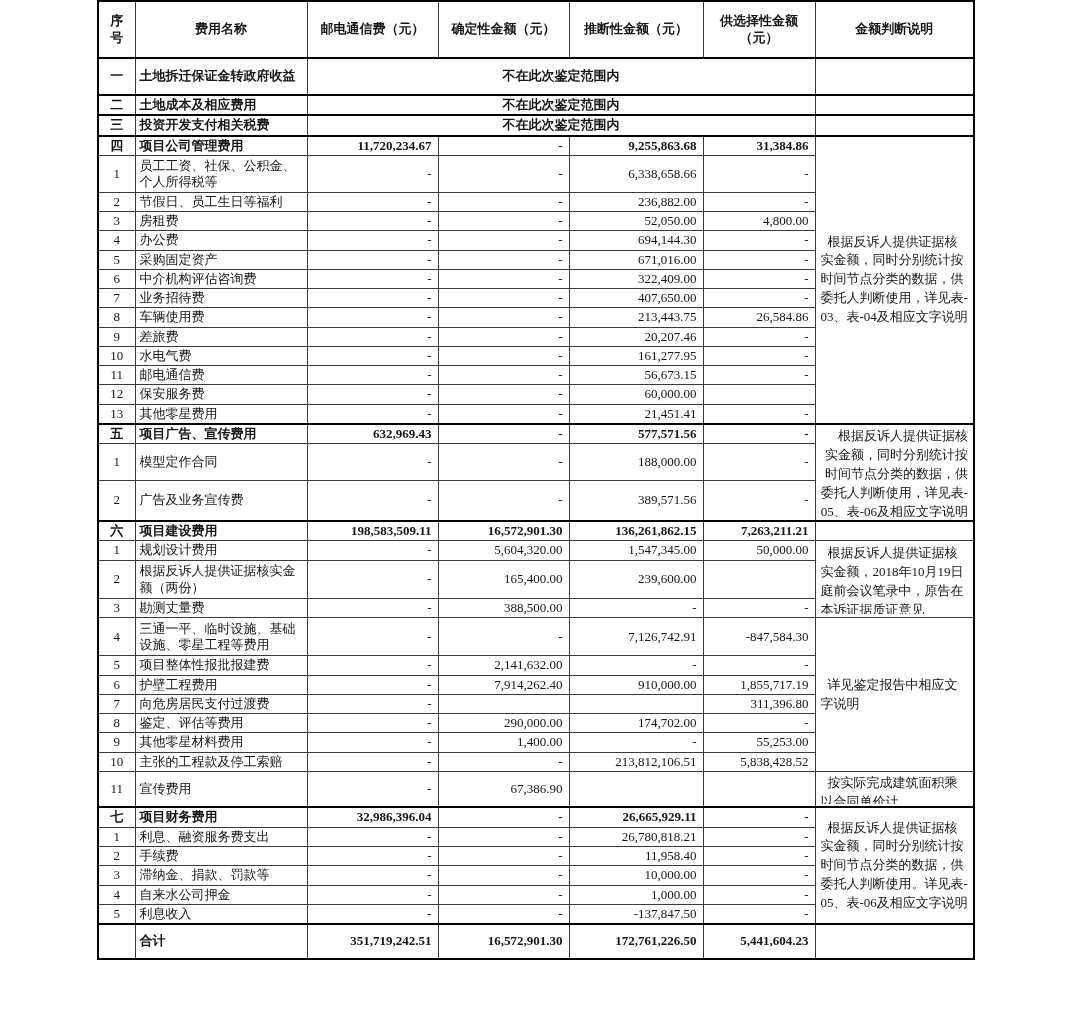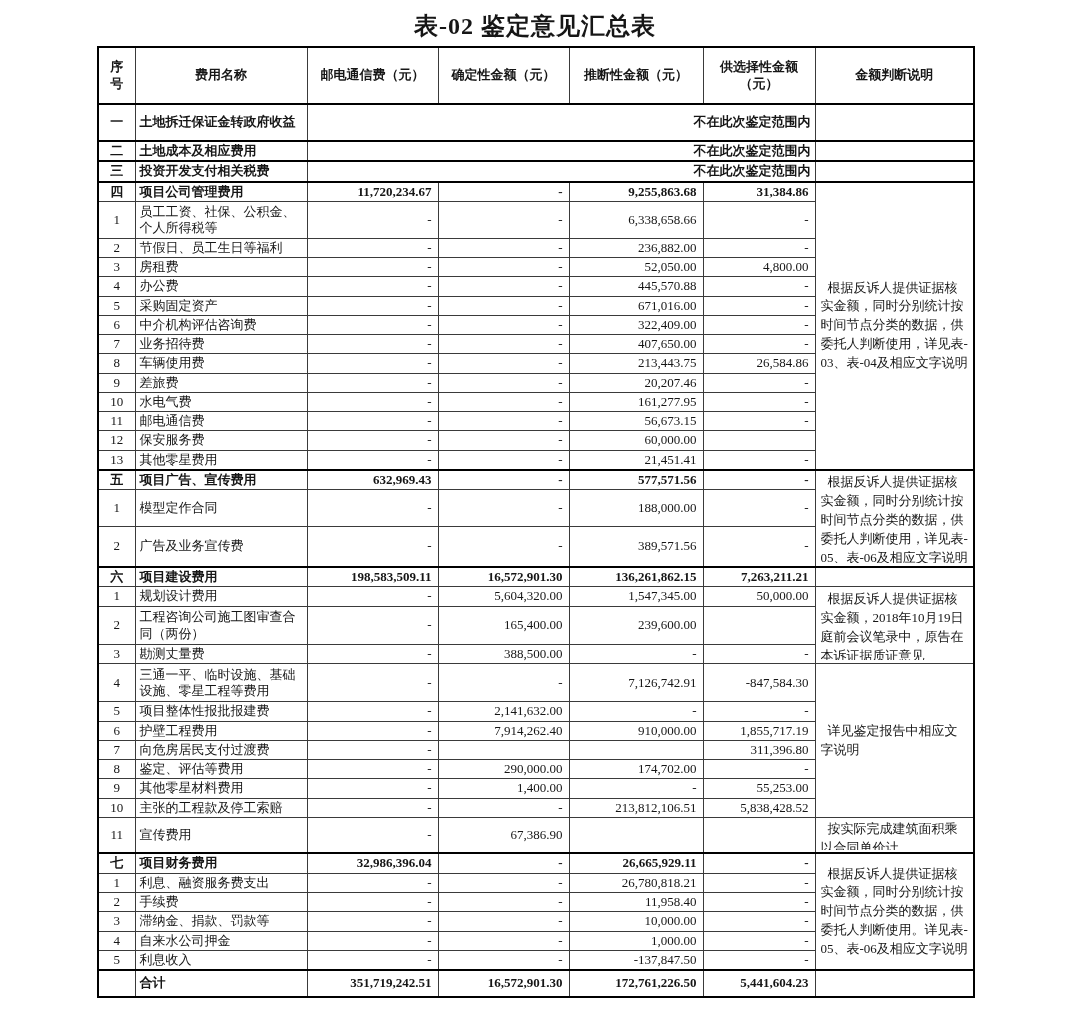--- a/index.html
+++ b/index.html
@@ -49,38 +49,37 @@
     border-bottom: 2px solid #000;
     padding: 14px 4px;
   }
   th.th-no { padding: 2px 10px; }
   th.th-alt { padding: 0 13px; }
   tr.thick td { border-top: 2px solid #000; }
   tr.sect { font-weight: bold; }
   td.no   { text-align: center; vertical-align: middle; }
   td.name { text-align: left; vertical-align: middle; }
   td.amt  { text-align: right; vertical-align: middle; padding-right: 6px; }
-  td.scope { text-align: right; vertical-align: middle; font-weight: bold; }
+  td.scope { text-align: center; vertical-align: middle; font-weight: bold; }
   td.note {
     text-align: left;
     vertical-align: middle;
     padding: 2px 5px;
     font-weight: normal;
     line-height: 1.45;
   }
   .note-text {
     overflow: hidden;
     text-indent: 7px;
   }
 </style>
 </head>
 <body>
 
 <div class="page">
-  <div class="title">表-02 鉴定意见汇总表</div>
   <table class="summary">
     <colgroup>
         <col style="width: 37px;">
         <col style="width: 172px;">
         <col style="width: 131px;">
         <col style="width: 131px;">
         <col style="width: 134px;">
         <col style="width: 112px;">
         <col style="width: 159px;">
       </colgroup>
@@ -153,21 +152,21 @@
           <td class="amt">-</td>
           <td class="amt">-</td>
           <td class="amt">52,050.00</td>
           <td class="amt">4,800.00</td>
         </tr>
         <tr class="" style="height: 19px;">
           <td class="no">4</td>
           <td class="name">办公费</td>
           <td class="amt">-</td>
           <td class="amt">-</td>
-          <td class="amt">445,570.88</td>
+          <td class="amt">694,144.30</td>
           <td class="amt">-</td>
         </tr>
         <tr class="" style="height: 19px;">
           <td class="no">5</td>
           <td class="name">采购固定资产</td>
           <td class="amt">-</td>
           <td class="amt">-</td>
           <td class="amt">671,016.00</td>
           <td class="amt">-</td>
         </tr>
@@ -236,21 +235,21 @@
           <td class="amt">-</td>
         </tr>
         <tr class="sect thick" style="height: 19px;">
           <td class="no">五</td>
           <td class="name">项目广告、宣传费用</td>
           <td class="amt">632,969.43</td>
           <td class="amt">-</td>
           <td class="amt">577,571.56</td>
           <td class="amt">-</td>
           <td class="note" rowspan="3">
-            <div class="note-text" style="max-height: 90px;">根据反诉人提供证据核实金额，同时分别统计按时间节点分类的数据，供委托人判断使用，详见表-05、表-06及相应文字说明</div>
+            <div class="note-text" style="max-height: 90px; text-align: right;">根据反诉人提供证据核实金额，同时分别统计按时间节点分类的数据，供委托人判断使用，详见表-05、表-06及相应文字说明</div>
           </td>
         </tr>
         <tr class="" style="height: 37px;">
           <td class="no">1</td>
           <td class="name">模型定作合同</td>
           <td class="amt">-</td>
           <td class="amt">-</td>
           <td class="amt">188,000.00</td>
           <td class="amt">-</td>
         </tr>
@@ -279,21 +278,21 @@
           <td class="amt">-</td>
           <td class="amt">5,604,320.00</td>
           <td class="amt">1,547,345.00</td>
           <td class="amt">50,000.00</td>
           <td class="note" rowspan="3">
             <div class="note-text" style="max-height: 70px;">根据反诉人提供证据核实金额，2018年10月19日庭前会议笔录中，原告在本诉证据质证意见</div>
           </td>
         </tr>
         <tr class="" style="height: 38px;">
           <td class="no">2</td>
-          <td class="name">工程咨询公司施工图审查合同（两份）</td>
+          <td class="name">根据反诉人提供证据核实金额（两份）</td>
           <td class="amt">-</td>
           <td class="amt">165,400.00</td>
           <td class="amt">239,600.00</td>
           <td class="amt"></td>
         </tr>
         <tr class="" style="height: 18px;">
           <td class="no">3</td>
           <td class="name">勘测丈量费</td>
           <td class="amt">-</td>
           <td class="amt">388,500.00</td>
@@ -414,21 +413,21 @@
           <td class="amt">-</td>
         </tr>
         <tr class="" style="height: 19px;">
           <td class="no">5</td>
           <td class="name">利息收入</td>
           <td class="amt">-</td>
           <td class="amt">-</td>
           <td class="amt">-137,847.50</td>
           <td class="amt">-</td>
         </tr>
-        <tr class="sect thick" style="height: 27px;">
+        <tr class="sect thick" style="height: 35px;">
           <td class="no"></td>
           <td class="name">合计</td>
           <td class="amt">351,719,242.51</td>
           <td class="amt">16,572,901.30</td>
           <td class="amt">172,761,226.50</td>
           <td class="amt">5,441,604.23</td>
           <td class="note" rowspan="1">
             <div class="note-text" style="max-height: 18px;"></div>
           </td>
         </tr>

